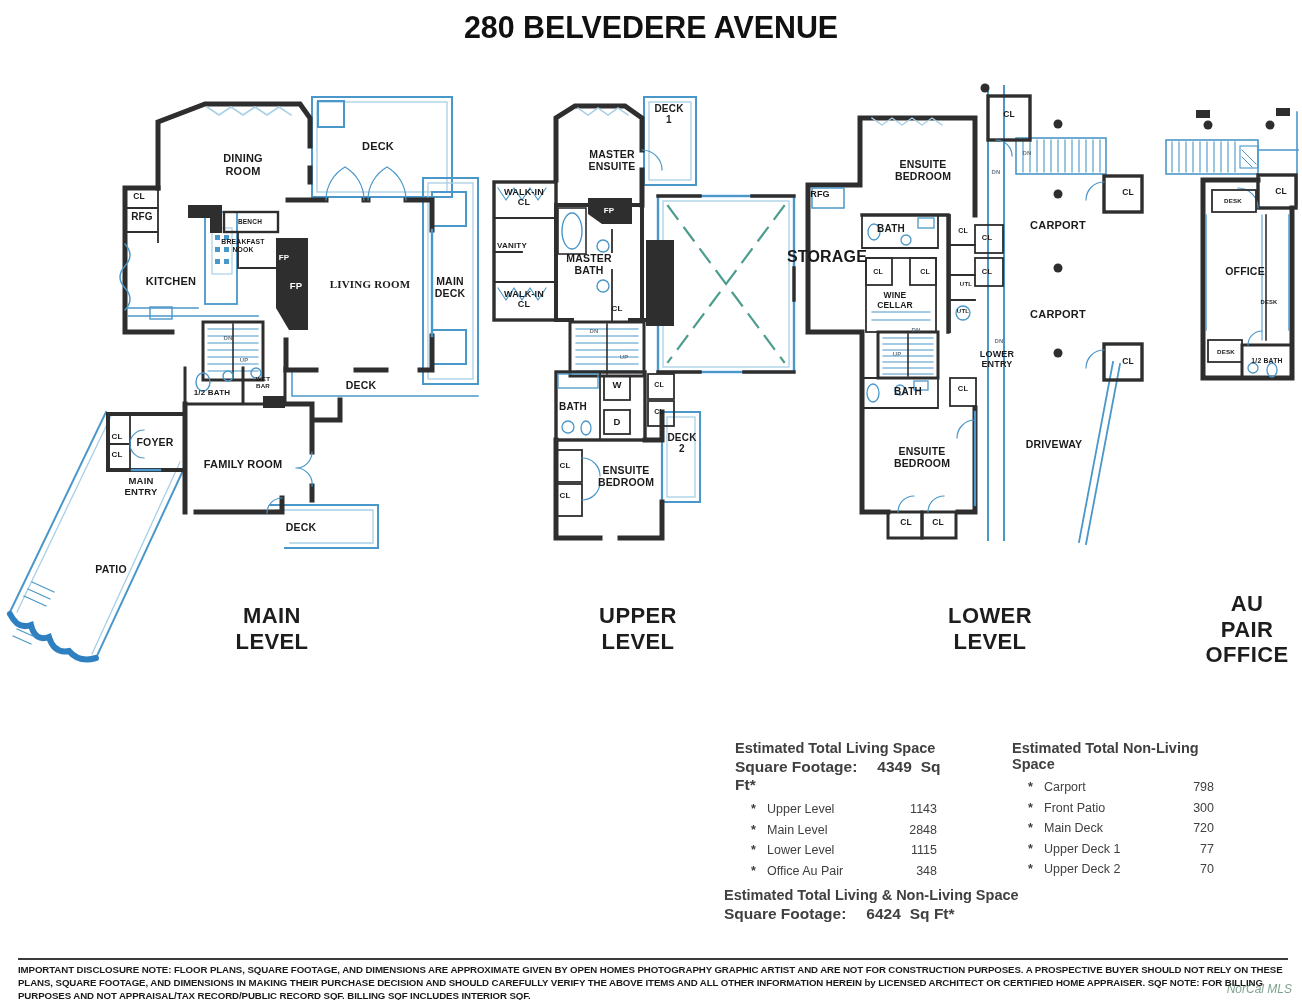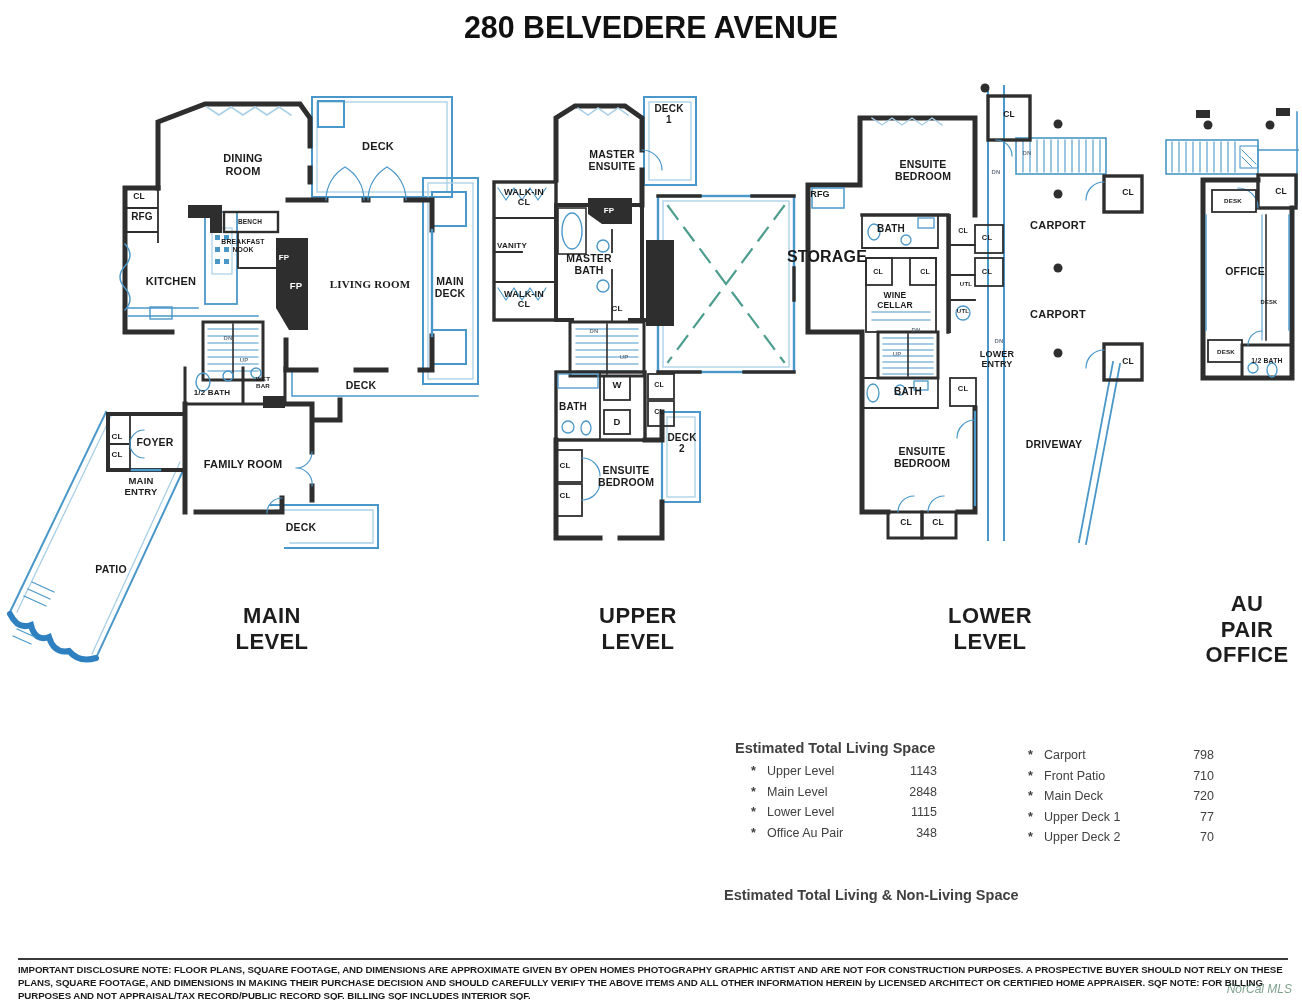--- a/index.html
+++ b/index.html
@@ -345,20 +345,23 @@
       <span class="pl" style="left: 1245px; top: 272px; font-size: 10.5px;">OFFICE</span>
       <span class="pl" style="left: 1269px; top: 302px; font-size: 5.8px;">DESK</span>
       <span class="pl" style="left: 1226px; top: 352px; font-size: 6.2px;">DESK</span>
       <span class="pl" style="left: 1267px; top: 361px; font-size: 6.8px;">1/2 BATH</span>
       <span class="pl big" style="left: 1247px; top: 629px;">AU PAIR
 OFFICE</span>
     </div>
 
   <div class="sumblock" style="left:735px;top:740px;width:210px">
     <div class="sum-title">Estimated Total Living Space</div>
+    <div class="sum-sqft">
+      <span>Square Footage:</span><span class="v">4349</span><span class="u">Sq Ft*</span>
+    </div>
     <div class="sum-items">
         <div class="sum-row">
           <span class="bu">*</span>
           <span class="lb">Upper Level</span>
           <span class="vl">1143</span>
         </div>
         <div class="sum-row">
           <span class="bu">*</span>
           <span class="lb">Main Level</span>
           <span class="vl">2848</span>
@@ -370,30 +373,31 @@
         </div>
         <div class="sum-row">
           <span class="bu">*</span>
           <span class="lb">Office Au Pair</span>
           <span class="vl">348</span>
         </div>
       </div>
   </div>
 
   <div class="sumblock" style="left:1012px;top:740px;width:220px">
+    <div class="sum-title">Estimated Total Non-Living Space</div>
     <div class="sum-items">
         <div class="sum-row">
           <span class="bu">*</span>
           <span class="lb">Carport</span>
           <span class="vl">798</span>
         </div>
         <div class="sum-row">
           <span class="bu">*</span>
           <span class="lb">Front Patio</span>
-          <span class="vl">710</span>
+          <span class="vl">300</span>
         </div>
         <div class="sum-row">
           <span class="bu">*</span>
           <span class="lb">Main Deck</span>
           <span class="vl">720</span>
         </div>
         <div class="sum-row">
           <span class="bu">*</span>
           <span class="lb">Upper Deck 1</span>
           <span class="vl">77</span>
@@ -401,17 +405,20 @@
         <div class="sum-row">
           <span class="bu">*</span>
           <span class="lb">Upper Deck 2</span>
           <span class="vl">70</span>
         </div>
       </div>
   </div>
 
   <div class="sumblock totalblock" style="left:724px;top:887px;width:300px">
     <div class="sum-title">Estimated Total Living &amp; Non-Living Space</div>
+    <div class="sum-sqft">
+      <span>Square Footage:</span><span class="v">6424</span><span class="u">Sq Ft*</span>
+    </div>
   </div>
 
   <div class="disclosure">IMPORTANT DISCLOSURE NOTE: FLOOR PLANS, SQUARE FOOTAGE, AND DIMENSIONS ARE APPROXIMATE GIVEN BY OPEN HOMES PHOTOGRAPHY GRAPHIC ARTIST AND ARE NOT FOR CONSTRUCTION  PURPOSES. A PROSPECTIVE BUYER SHOULD NOT RELY ON THESE PLANS, SQUARE FOOTAGE, AND DIMENSIONS IN MAKING THEIR PURCHASE DECISION AND SHOULD CAREFULLY  VERIFY THE ABOVE ITEMS AND ALL OTHER INFORMATION HEREIN by LICENSED ARCHITECT OR CERTIFIED HOME APPRAISER.   SQF NOTE: FOR BILLING PURPOSES AND NOT APPRAISAL/TAX RECORD/PUBLIC RECORD SQF. BILLING SQF INCLUDES INTERIOR SQF.</div>
   <div class="watermark">NorCal MLS</div>
 </div>
 
 </body></html>

